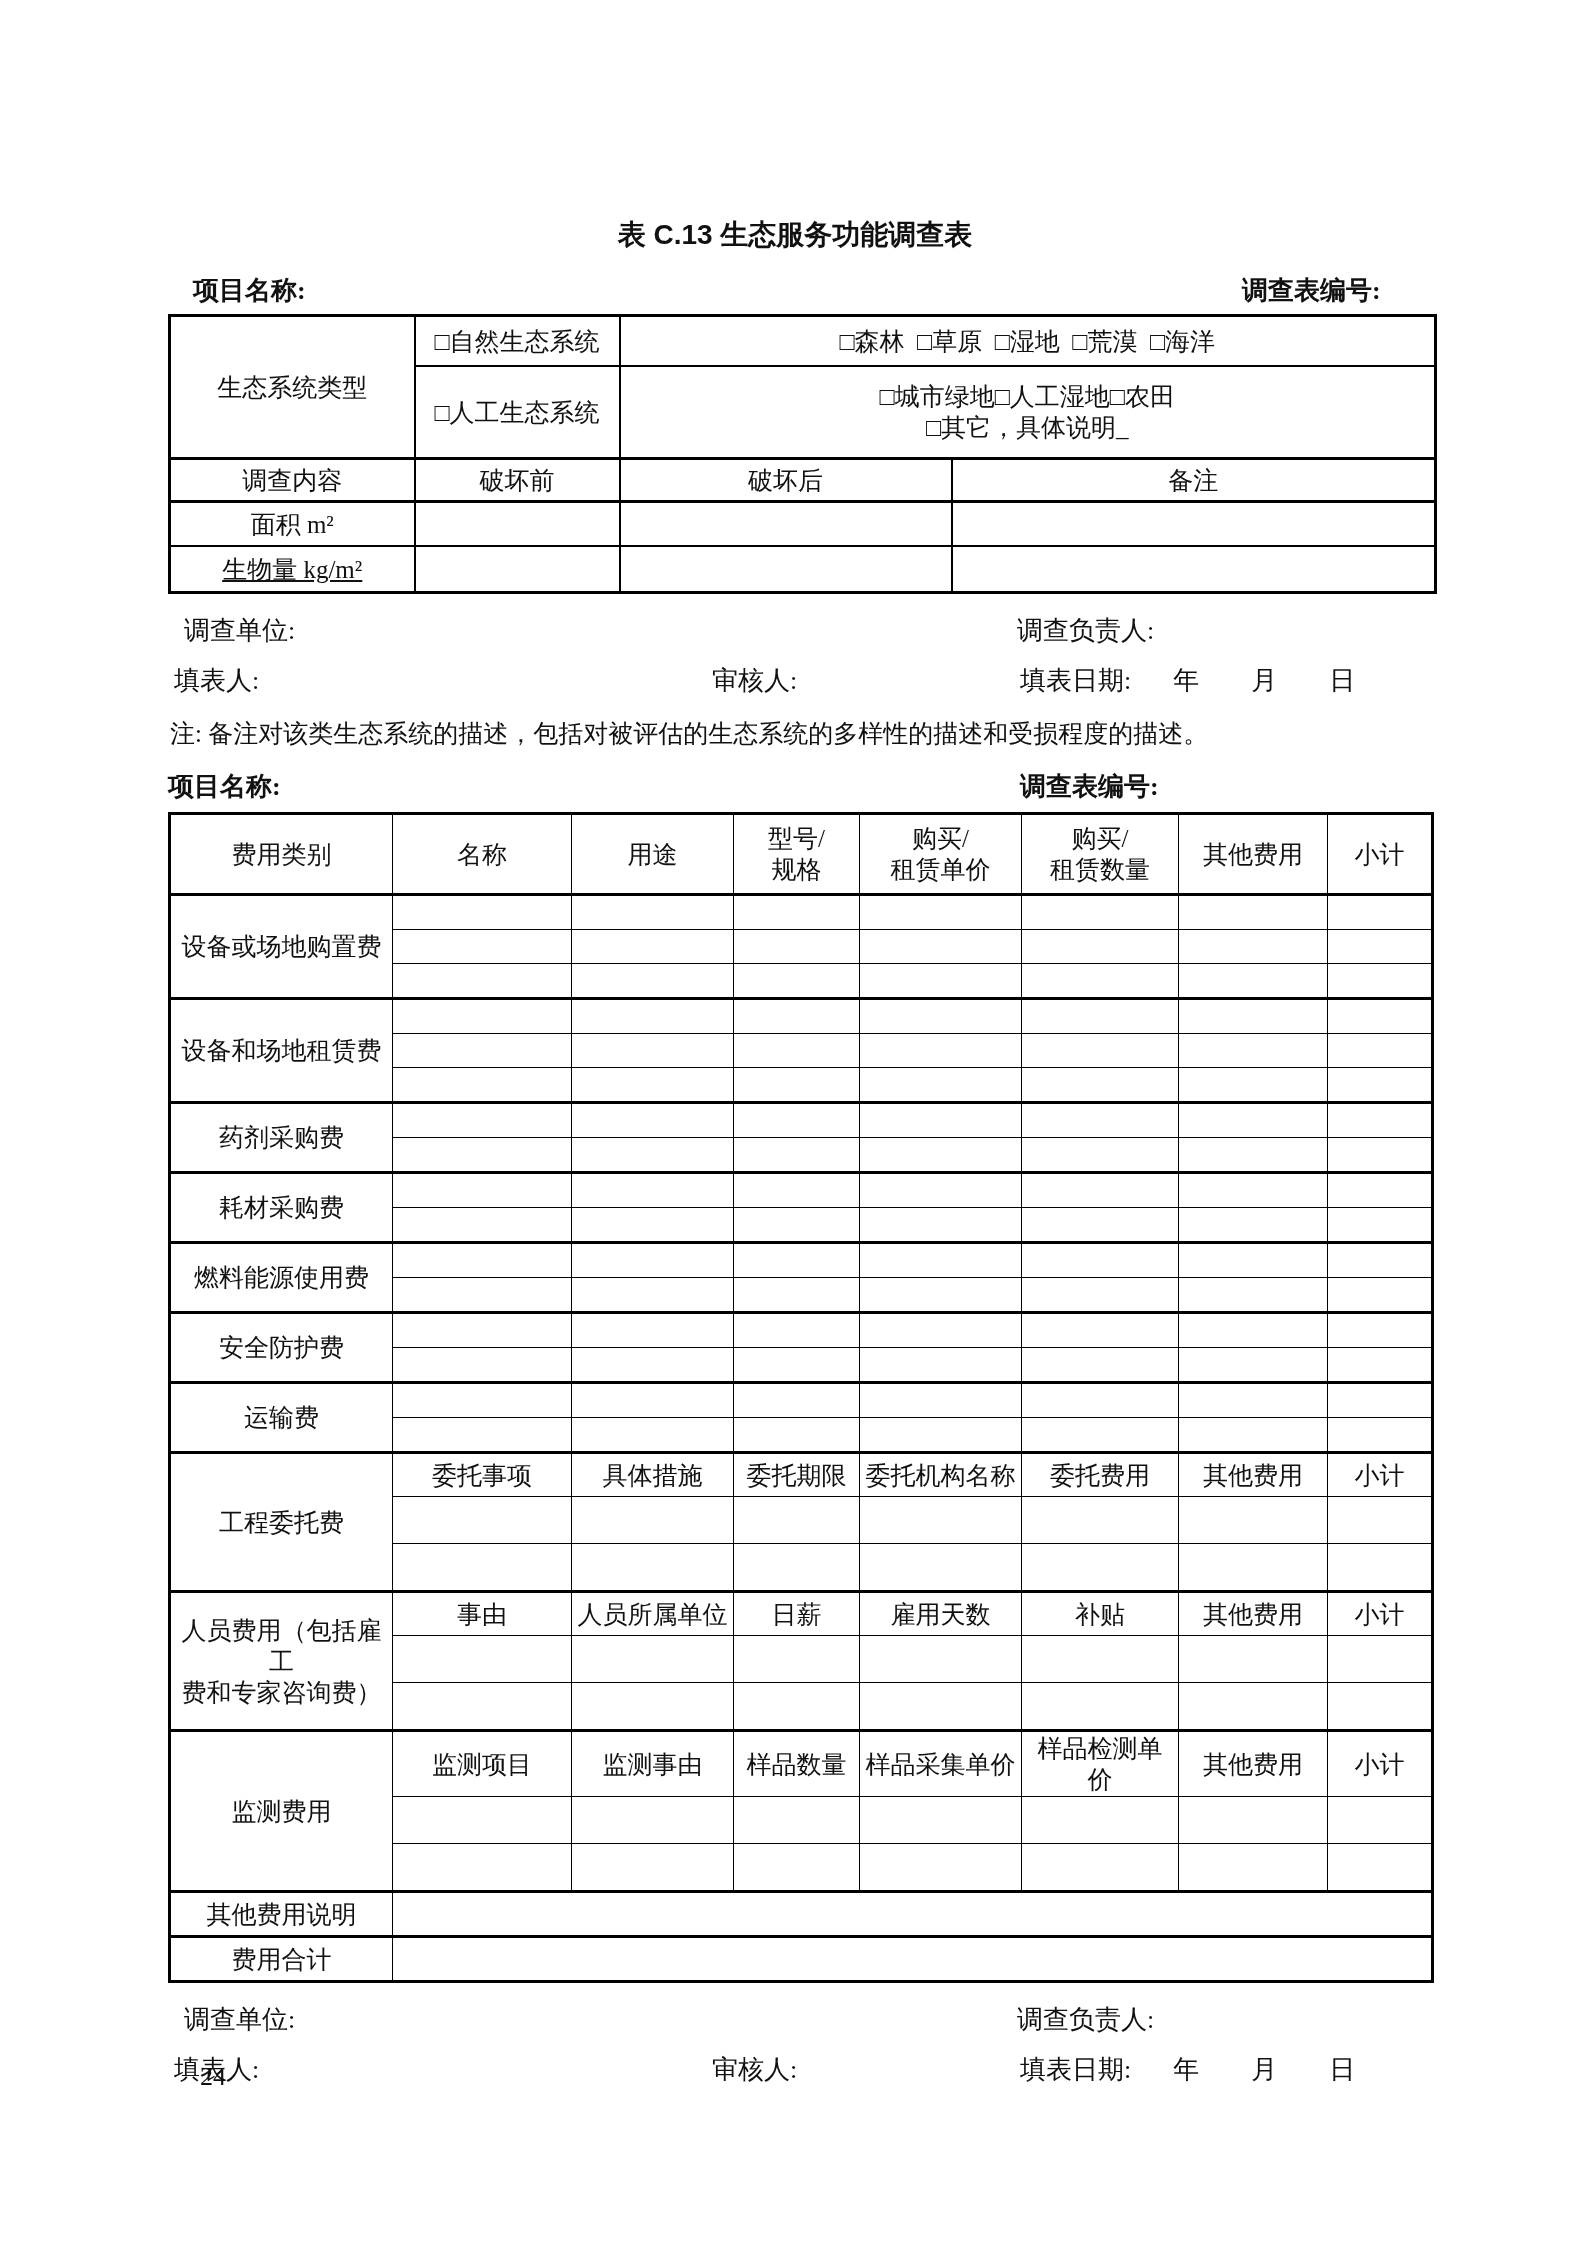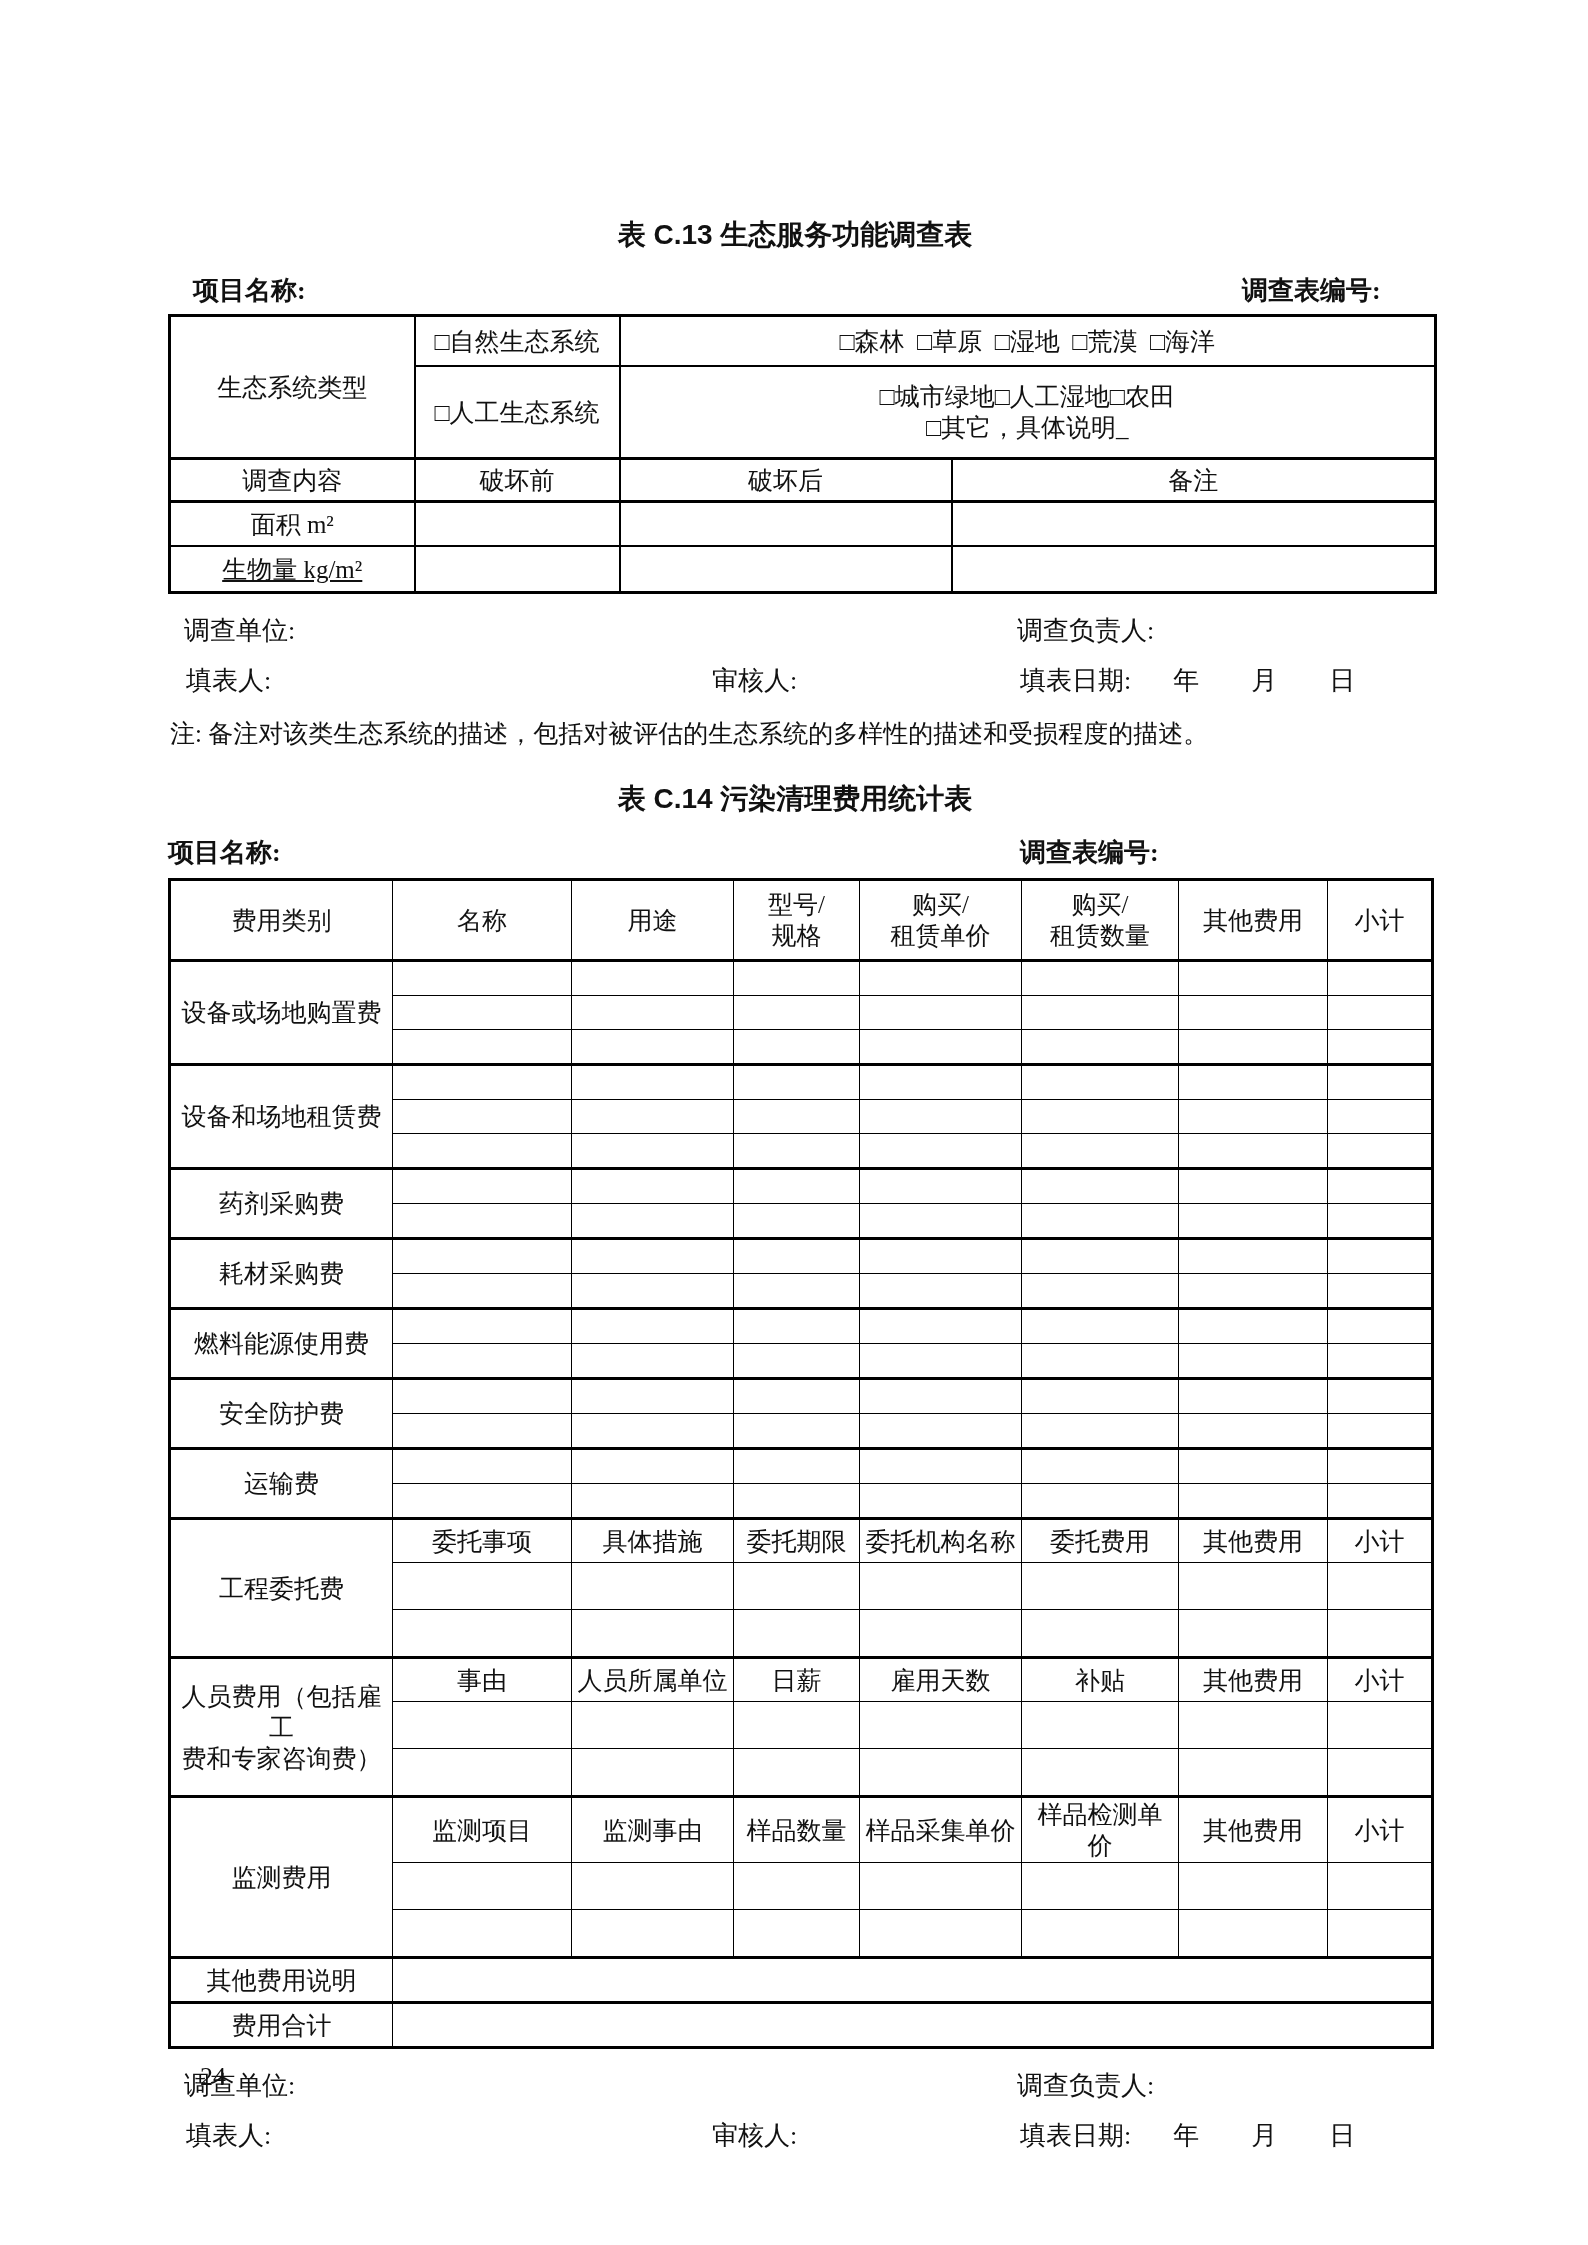--- a/index.html
+++ b/index.html
@@ -67,21 +67,21 @@
   .t2 tr.r-norm td{height:31px;}
   .t2 tr.r-sub td{height:40px;}
   .t2 tr.r-big td{height:44px;}
   .t2 tr.r-wide td{height:40px;}
 
   .sig-row{position:relative;height:34px;font-size:26px;line-height:34px;}
   .sig1{margin-top:20px;}
   .sig2{margin-top:16px;}
   .sig-unit{position:absolute;left:15px;margin-left:14px;}
   .sig-leader{position:absolute;left:830px;margin-left:32px;}
-  .sig-filler{position:absolute;left:31px;text-align:center;}
+  .sig-filler{position:absolute;left:19px;text-align:center;}
   .sig-reviewer{position:absolute;left:557px;}
   .sig-date{position:absolute;left:865px;}
   .sig-date .ymd{display:inline-block;}
   .sig-date .y{margin-left:42px;}
   .sig-date .m{margin-left:52px;}
   .sig-date .d{margin-left:52px;}
 
   .note-line{margin-top:20px;font-size:25px;line-height:32px;padding-left:15px;}
   .page-number{
     position:absolute;left:200px;top:2062px;
@@ -150,21 +150,20 @@
     <div class="sig-row sig2">
       <span class="sig-filler">填表人:</span>
       <span class="sig-reviewer">审核人:</span>
       <span class="sig-date">
         <span>填表日期:</span><span class="ymd y">年</span><span class="ymd m">月</span><span class="ymd d">日</span>
       </span>
     </div>
 
     <div class="note-line">注: 备注对该类生态系统的描述，包括对被评估的生态系统的多样性的描述和受损程度的描述。</div>
 
-    <h2 class="tbl-title title2">表 C.14 污染清理费用统计表</h2>
 
     <div class="meta-row meta2">
       <span class="proj2">项目名称:</span>
       <span class="no2">调查表编号:</span>
     </div>
 
     <table class="t2" id="t2">
         <colgroup>
           <col style="width: 223px;">
           <col style="width: 179px;">

